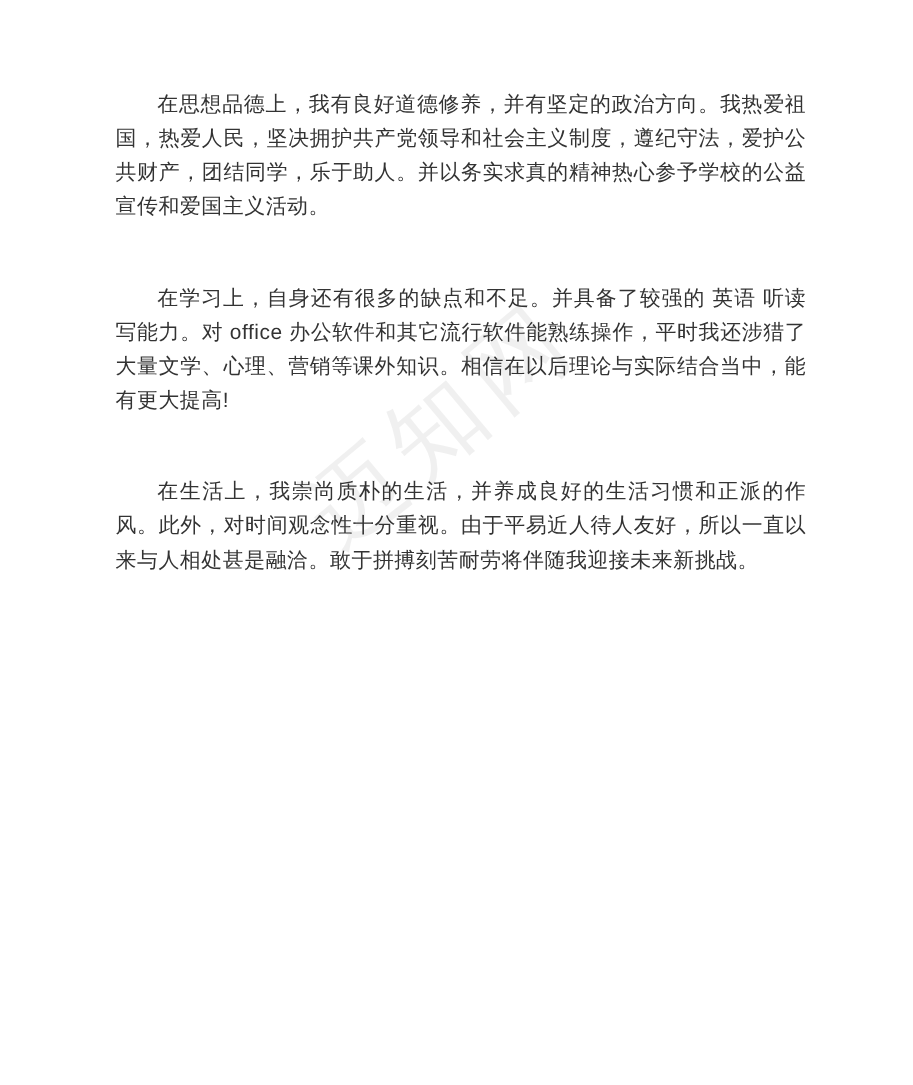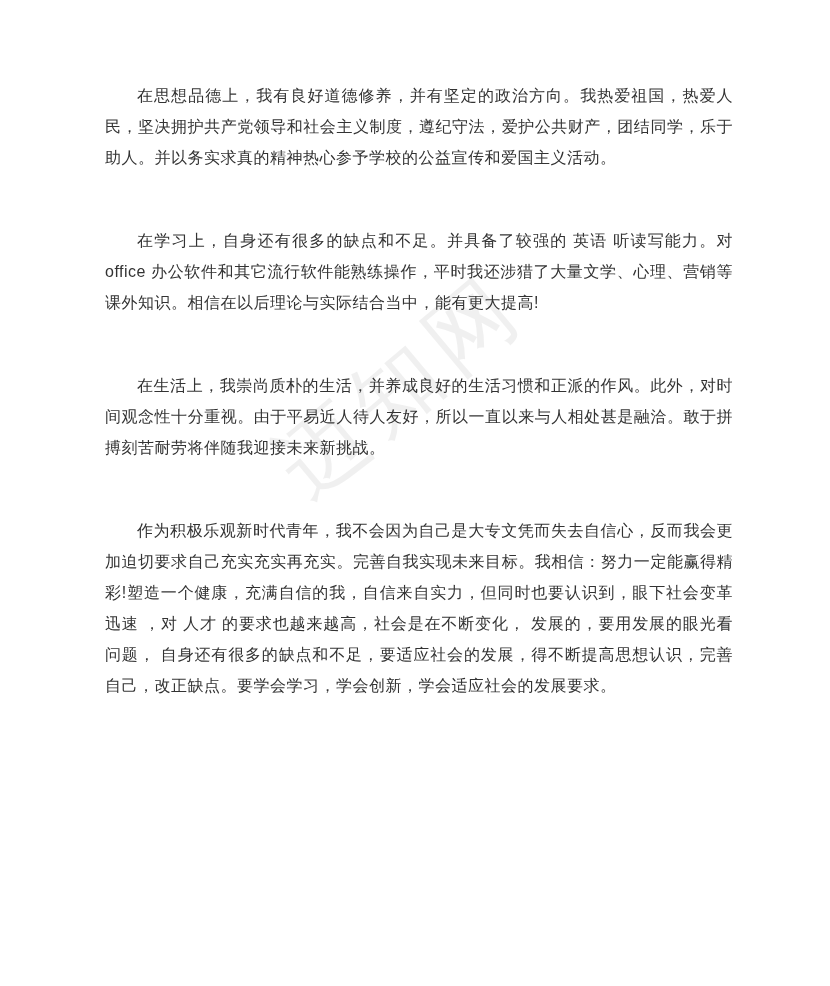--- a/index.html
+++ b/index.html
@@ -14,21 +14,21 @@
     background: #ffffff;
     overflow: hidden;
     font-family: "Liberation Sans", "DejaVu Sans", sans-serif;
   }
   .content {
     position: absolute;
     top: 80px;
     left: 105px;
     width: 628px;
     color: #333333;
-    font-size: 16px;
+    font-size: 19px;
     line-height: 31px;
     text-align: justify;
   }
   .content p {
     margin: 0 0 52px 0;
     text-indent: 2em;
     letter-spacing: 0.5px;
   }
   .watermark {
     position: absolute;
@@ -48,16 +48,15 @@
 <body>
 
 <div class="page">
 
   <div class="watermark">迈知网</div>
 
   <div class="content">
     <p>在思想品德上，我有良好道德修养，并有坚定的政治方向。我热爱祖国，热爱人民，坚决拥护共产党领导和社会主义制度，遵纪守法，爱护公共财产，团结同学，乐于助人。并以务实求真的精神热心参予学校的公益宣传和爱国主义活动。</p>
     <p>在学习上，自身还有很多的缺点和不足。并具备了较强的 英语 听读写能力。对 office 办公软件和其它流行软件能熟练操作，平时我还涉猎了大量文学、心理、营销等课外知识。相信在以后理论与实际结合当中，能有更大提高!</p>
     <p>在生活上，我崇尚质朴的生活，并养成良好的生活习惯和正派的作风。此外，对时间观念性十分重视。由于平易近人待人友好，所以一直以来与人相处甚是融洽。敢于拼搏刻苦耐劳将伴随我迎接未来新挑战。</p>
-    <p>作为积极乐观新时代青年，我不会因为自己是大专文凭而失去自信心，反而我会更加迫切要求自己充实充实再充实。完善自我实现未来目标。我相信：努力一定能赢得精彩!塑造一个健康，充满自信的我，自信来自实力，但同时也要认识到，眼下社会变革迅速 ，对 人才 的要求也越来越高，社会是在不断变化， 发展的，要用发展的眼光看问题， 自身还有很多的缺点和不足，要适应社会的发展，得不断提高思想认识，完善自己，改正缺点。要学会学习，学会创新，学会适应社会的发展要求。</p>
   </div>
 
 </div>
 
 </body></html>

